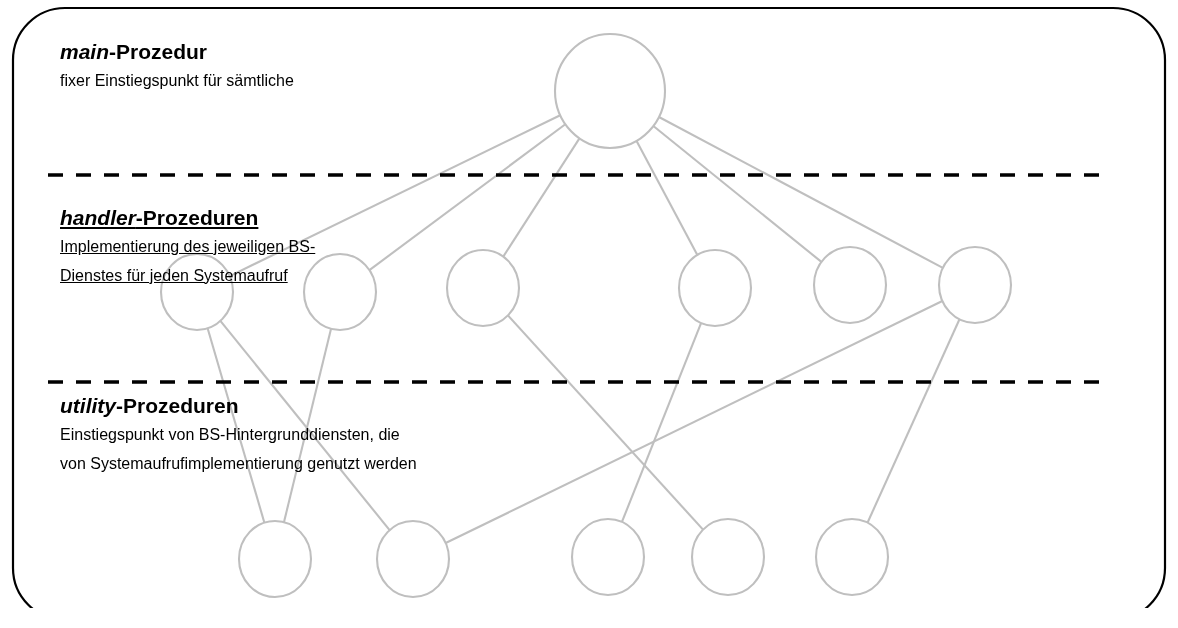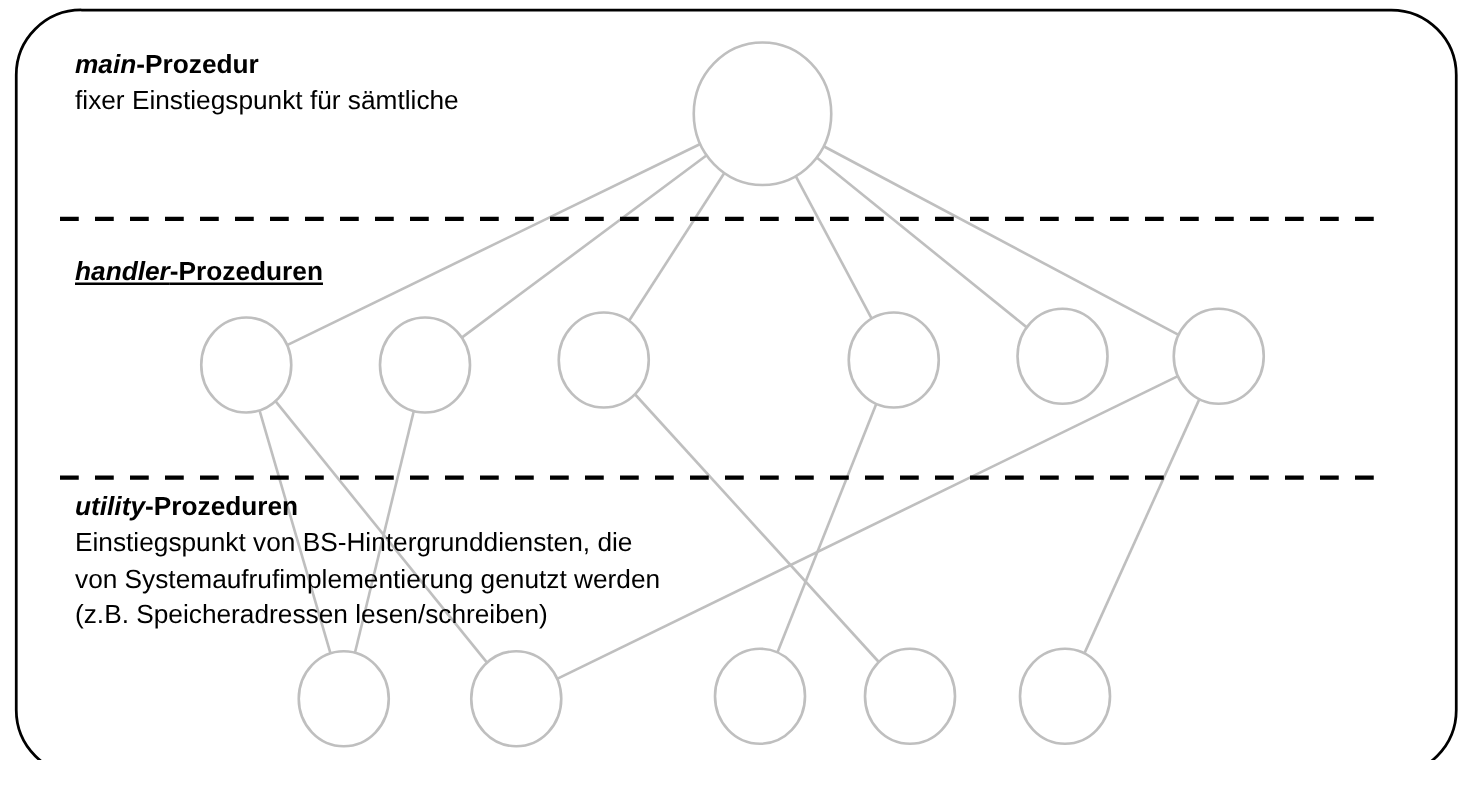--- a/index.html
+++ b/index.html
@@ -34,21 +34,21 @@
     color: #000000;
     line-height: 28px;
     white-space: nowrap;
     margin: 0 0 1px 0;
   }
   .block-title .kw {
     font-style: italic;
     font-weight: bold;
   }
   .block-body {
-    font-size: 21px;
+    font-size: 16px;
     font-weight: normal;
     color: #000000;
     line-height: 28.5px;
     white-space: nowrap;
     margin: 0;
   }
   #block-main   { left: 60px; top: 38px;  }
   #block-handler{ left: 60px; top: 204px; text-decoration: underline; }
   #block-utility{ left: 60px; top: 392px; }
 </style>
@@ -100,24 +100,25 @@
     <p class="block-title">
       <span class="kw">main</span><span>-Prozedur</span>
     </p>
     <p class="block-body">fixer Einstiegspunkt für sämtliche</p>
   </div>
 
   <div class="text-block" id="block-handler">
     <p class="block-title">
       <span class="kw">handler</span><span>-Prozeduren</span>
     </p>
+    <p class="block-body">Implementierung des jeweiligen BS-</p>
+    <p class="block-body">Dienstes für jeden Systemaufruf</p>
   </div>
 
   <div class="text-block" id="block-utility">
     <p class="block-title">
       <span class="kw">utility</span><span>-Prozeduren</span>
     </p>
     <p class="block-body">Einstiegspunkt von BS-Hintergrunddiensten, die</p>
     <p class="block-body">von Systemaufrufimplementierung genutzt werden</p>
-    <p class="block-body">(z.B. Speicheradressen lesen/schreiben)</p>
   </div>
 
 </div>
 
 </body></html>

